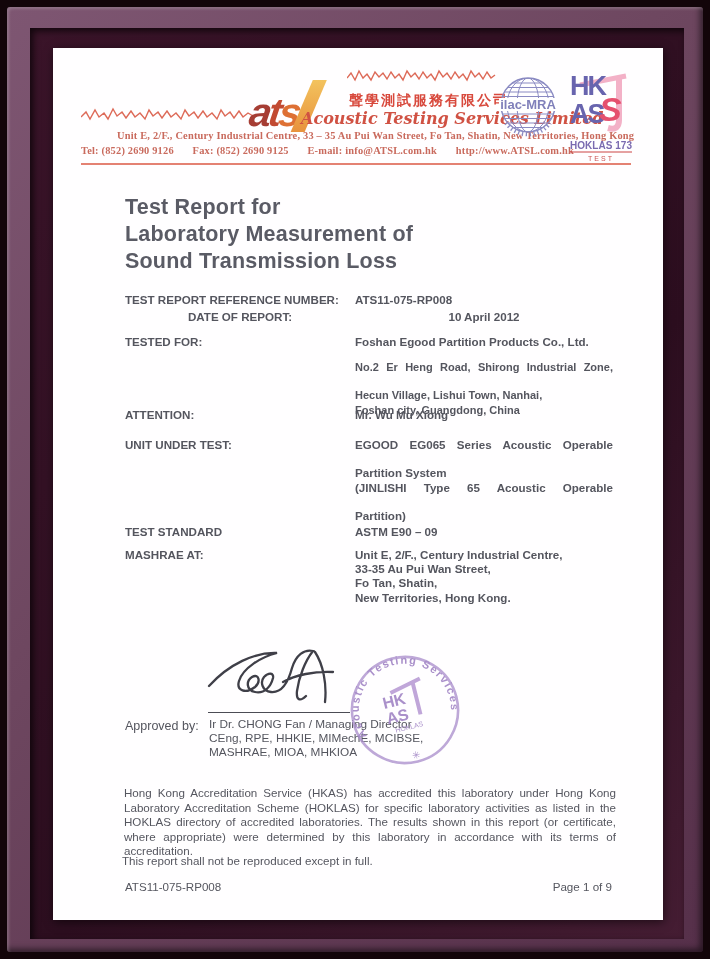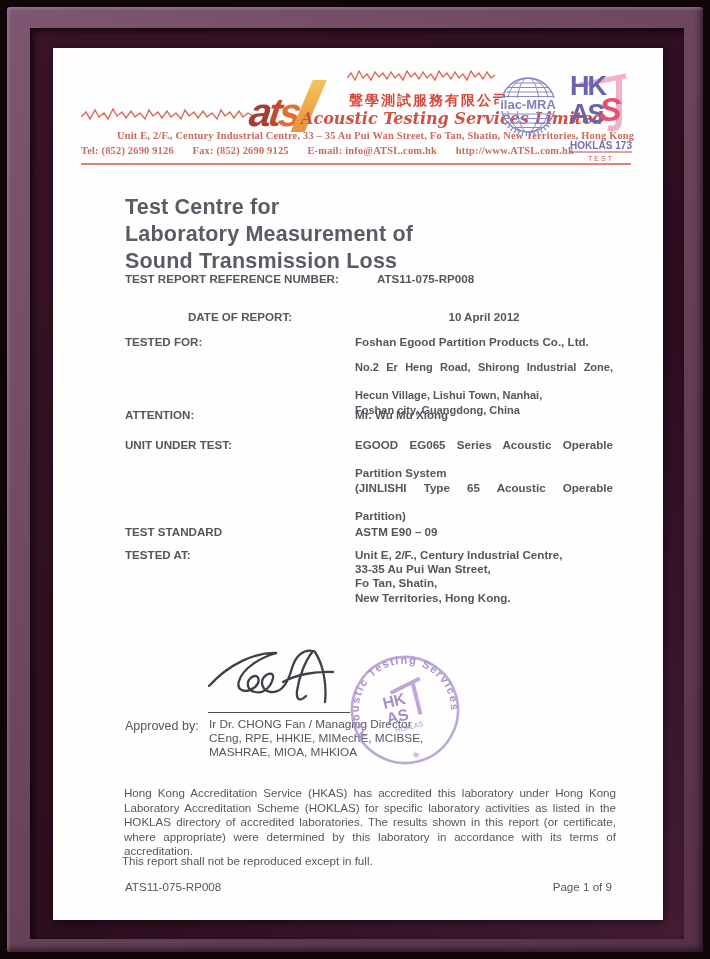--- a/index.html
+++ b/index.html
@@ -43,21 +43,21 @@
   .title { position:absolute; left:72px; top:146px; color:#5a5b65;
     font-weight:bold; font-size:21.5px; line-height:27px; letter-spacing:.2px; }
 
   
   .row { position:absolute; left:72px; width:488px; display:grid; grid-template-columns:230px 258px;
     color:#54555e; font-weight:bold; font-size:11.6px; line-height:14px; }
   .row .val { line-height:14px; }
   .ml { line-height:14.2px; }
   .jl { text-align:justify; text-align-last:justify; }
   .jl::after { content:""; display:inline-block; width:100%; }
-  .r-ref { top:224px;gap:22px; } .r-date { top:262px;text-align:center; } .r-for { top:287px; }
+  .r-ref { top:245px; } .r-date { top:262px;text-align:center; } .r-for { top:287px; }
   .b-addr { position:absolute; left:302px; top:312px; width:258px; color:#54555e;
     font-weight:bold; font-size:11px; }
   .r-att { top:360px; } .r-unit { top:390px; }
   .r-std { top:477px; } .r-at { top:500px; }
 
   
   .approved-label { position:absolute; left:72px; top:671px; color:#54555e; font-size:12.5px; }
   .sig-line { position:absolute; left:155px; top:664px; width:142px; border-bottom:1.6px solid #4c4c55; }
   .signature { position:absolute; left:150px; top:596px; }
   .sig-names { position:absolute; left:156px; top:669px; color:#54555e; font-weight:normal;
@@ -133,21 +133,21 @@
       <text x="6" y="30" font-size="27" font-weight="bold" fill="#6864ae" letter-spacing="-2">HK</text>
       <text x="6" y="58" font-size="27" font-weight="bold" fill="#6864ae" letter-spacing="-2">AS</text>
       <text x="35" y="56" font-size="34" font-weight="bold" font-style="italic" fill="#e5506e">S</text>
       <text x="6" y="84" font-size="10" font-weight="bold" fill="#7a6ab0" textLength="62">HOKLAS 173</text>
       <line x1="6" y1="87" x2="68" y2="87" stroke="#cc4444" stroke-width="1"></line>
       <text x="37" y="96" text-anchor="middle" font-size="7" fill="#cc5555" letter-spacing="2">TEST</text>
     </svg>
   </div>
 
   <div class="title">
-    <div>Test Centre for</div>
+    <div>Test Report for</div>
     <div>Laboratory Measurement of</div>
     <div>Sound Transmission Loss</div>
   </div>
 
   <div class="row r-ref">
     <div>TEST REPORT REFERENCE NUMBER:</div>
     <div class="val">ATS11-075-RP008</div>
   </div>
   <div class="row r-date">
     <div>DATE OF REPORT:</div>
@@ -173,21 +173,21 @@
       <div class="ml">Partition System</div>
       <div class="ml jl">(JINLISHI Type 65 Acoustic Operable</div>
       <div class="ml">Partition)</div>
     </div>
   </div>
   <div class="row r-std">
     <div>TEST STANDARD</div>
     <div class="val">ASTM E90 – 09</div>
   </div>
   <div class="row r-at">
-    <div>TESTED AT:</div>
+    <div>MASHRAE AT:</div>
     <div class="val">
       <div class="ml">Unit E, 2/F., Century Industrial Centre,</div>
       <div class="ml">33-35 Au Pui Wan Street,</div>
       <div class="ml">Fo Tan, Shatin,</div>
       <div class="ml">New Territories, Hong Kong.</div>
     </div>
   </div>
 
   <div class="approved-label">Approved by:</div>
 

